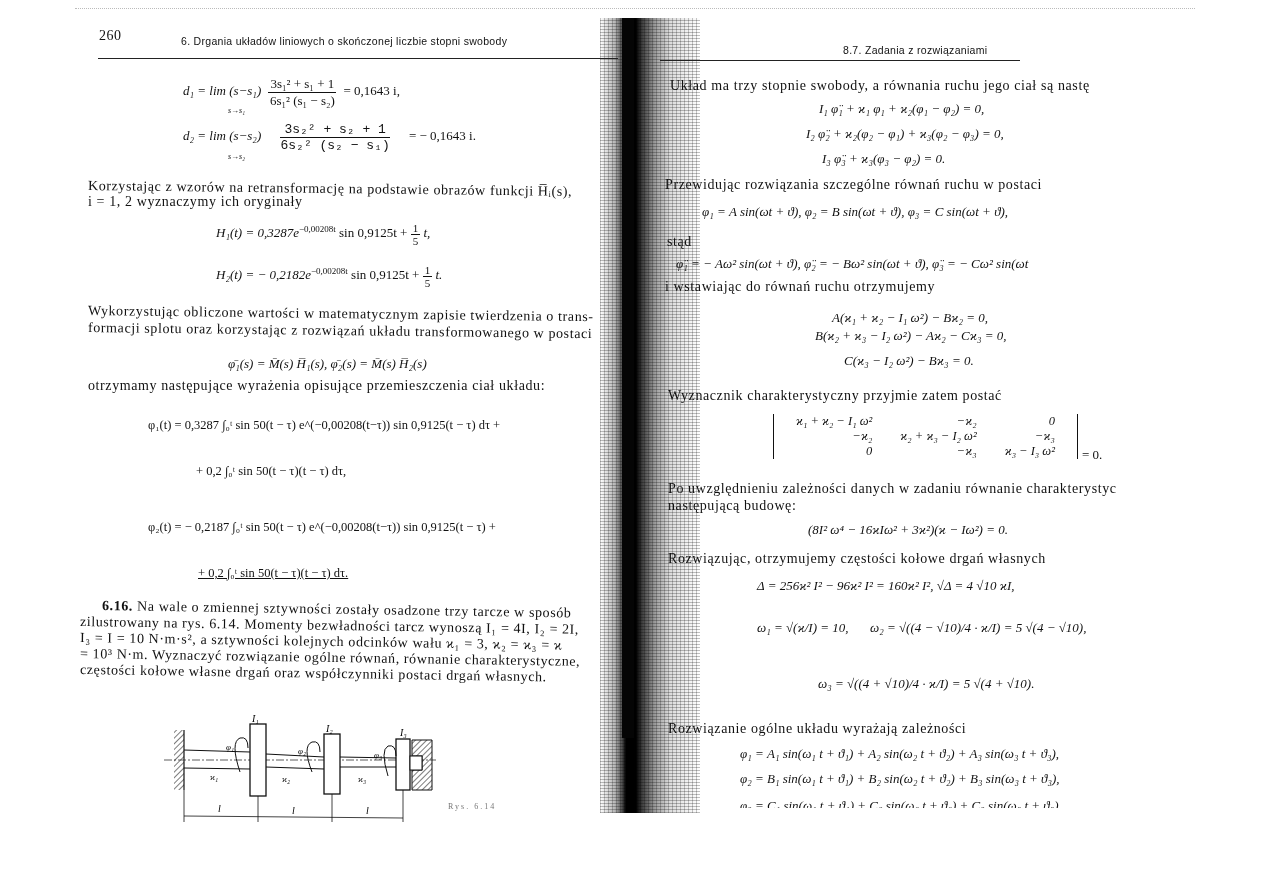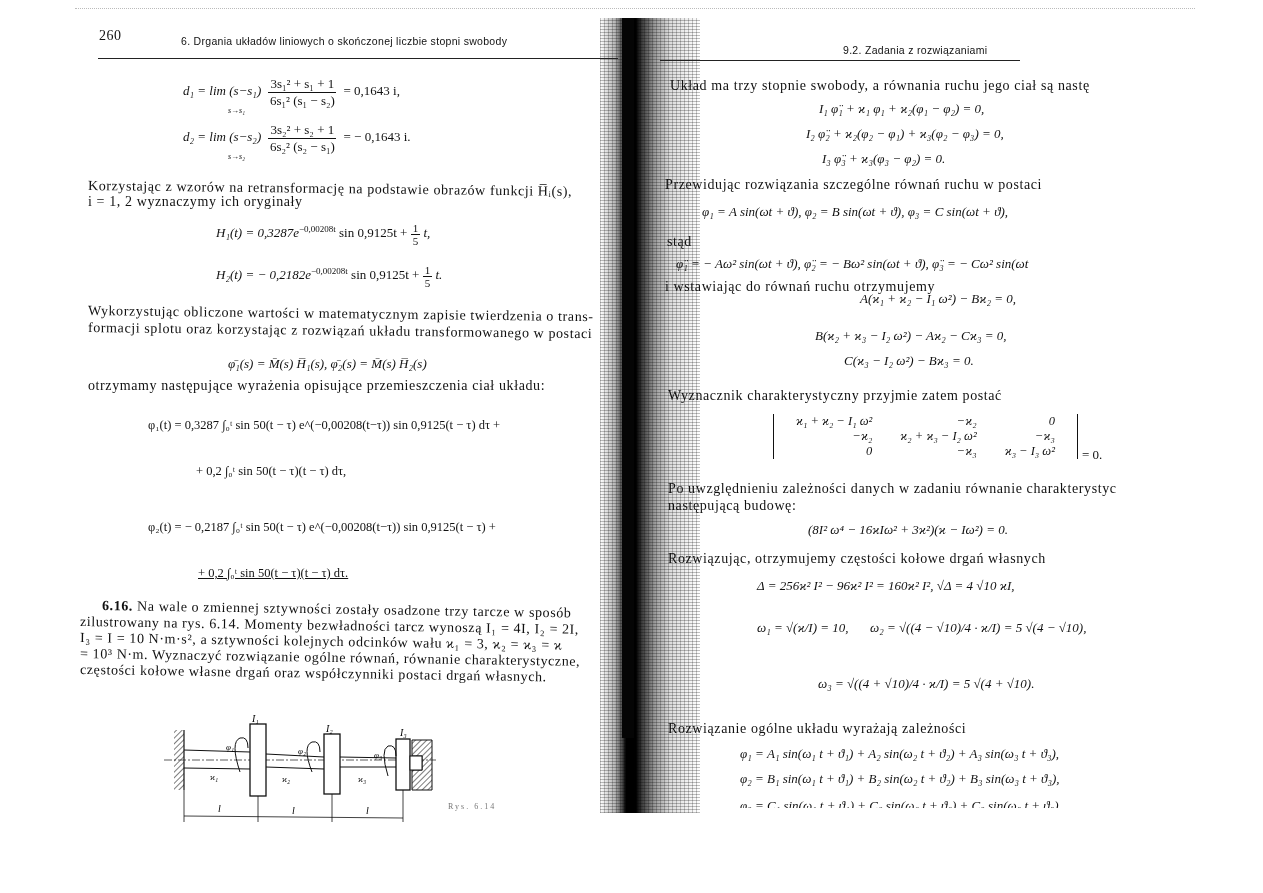--- a/index.html
+++ b/index.html
@@ -45,21 +45,21 @@
 
   <div class="abs eq" style="left:183px;top:76px;">
     <i><span>d₁ = lim (s−s₁)</span></i>
     <span class="frac" style="margin:0 4px;"><span class="n">3s₁² + s₁ + 1</span><span class="d">6s₁² (s₁ − s₂)</span></span>
     <span>= 0,1643 i,</span>
   </div>
   <div class="abs" style="left:228px;top:106px;font-size:8px;font-style:italic;">s→s₁</div>
 
   <div class="abs eq" style="left:183px;top:122px;">
     <i><span>d₂ = lim (s−s₂)</span></i>
-    <span class="frac" style="margin:0 4px;"><span class="n">3s₂² + s₂ + 1</span><span class="d">6s₂² (s₂ − s₁)</span></span>
+    <span class="frac" style="margin:0 16px;font-family:Liberation Mono, monospace;"><span class="n">3s₂² + s₂ + 1</span><span class="d">6s₂² (s₂ − s₁)</span></span>
     <span>= − 0,1643 i.</span>
   </div>
   <div class="abs" style="left:228px;top:152px;font-size:8px;font-style:italic;">s→s₂</div>
 
   <div class="abs txt" style="left:88px;top:178px;transform:rotate(0.7deg);transform-origin:left;">Korzystając z wzorów na retransformację na podstawie obrazów funkcji H̅ᵢ(s),</div>
   <div class="abs txt" style="left:88px;top:194px;">i = 1, 2 wyznaczymy ich oryginały</div>
 
   <div class="abs eq" style="left:216px;top:222px;">
     <i>H₁(t) = 0,3287e</i><span class="sup">−0,00208t</span>
     <span>sin 0,9125t +</span>
@@ -146,35 +146,35 @@
     <line x1="243" y1="78" x2="243" y2="110" stroke="#111" stroke-width="0.8"></line>
     <line x1="24" y1="104" x2="243" y2="106" stroke="#111" stroke-width="0.8"></line>
     <text x="58" y="100" font-size="10">l</text>
     <text x="132" y="102" font-size="10">l</text>
     <text x="206" y="102" font-size="10">l</text>
   </svg>
   <div class="abs" style="left:448px;top:802px;font-size:8px;color:#777;letter-spacing:2px;">Rys. 6.14</div>
 </div>
 
 <div>
-  <div class="abs runhead" style="left:843px;top:44px;">9.2. Zadania z rozwiązaniami</div>
+  <div class="abs runhead" style="left:843px;top:44px;">8.7. Zadania z rozwiązaniami</div>
   <div class="rule" style="left:660px;top:60px;width:360px;"></div>
 
   <div class="abs txt" style="left:670px;top:78px;">Układ ma trzy stopnie swobody, a równania ruchu jego ciał są nastę</div>
   <div class="abs eq" style="left:819px;top:101px;font-style:italic;text-align:right;">I₁ φ̈₁ + ϰ₁ φ₁ + ϰ₂(φ₁ − φ₂) = 0,</div>
   <div class="abs eq" style="left:806px;top:126px;font-style:italic;">I₂ φ̈₂ + ϰ₂(φ₂ − φ₁) + ϰ₃(φ₂ − φ₃) = 0,</div>
   <div class="abs eq" style="left:822px;top:151px;font-style:italic;">I₃ φ̈₃ + ϰ₃(φ₃ − φ₂) = 0.</div>
 
   <div class="abs txt" style="left:665px;top:177px;">Przewidując rozwiązania szczególne równań ruchu w postaci</div>
   <div class="abs eq" style="left:702px;top:204px;font-style:italic;">φ₁ = A sin(ωt + ϑ),     φ₂ = B sin(ωt + ϑ),     φ₃ = C sin(ωt + ϑ),</div>
   <div class="abs txt" style="left:667px;top:234px;">stąd</div>
   <div class="abs eq" style="left:676px;top:256px;font-style:italic;">φ̈₁ = − Aω² sin(ωt + ϑ),     φ̈₂ = − Bω² sin(ωt + ϑ),     φ̈₃ = − Cω² sin(ωt</div>
   <div class="abs txt" style="left:665px;top:279px;">i wstawiając do równań ruchu otrzymujemy</div>
 
-  <div class="abs eq" style="left:832px;top:291px;font-style:italic;margin-left:28px;">A(ϰ₁ + ϰ₂ − I₁ ω²) − Bϰ₂ = 0,</div>
+  <div class="abs eq" style="left:832px;top:310px;font-style:italic;">A(ϰ₁ + ϰ₂ − I₁ ω²) − Bϰ₂ = 0,</div>
   <div class="abs eq" style="left:815px;top:328px;font-style:italic;">B(ϰ₂ + ϰ₃ − I₂ ω²) − Aϰ₂ − Cϰ₃ = 0,</div>
   <div class="abs eq" style="left:844px;top:353px;font-style:italic;">C(ϰ₃ − I₂ ω²) − Bϰ₃ = 0.</div>
 
   <div class="abs txt" style="left:668px;top:388px;">Wyznacznik charakterystyczny przyjmie zatem postać</div>
 
   <div class="abs" style="left:773px;top:414px;">
     <span class="det">
       <table>
         <tbody>
             <tr>

